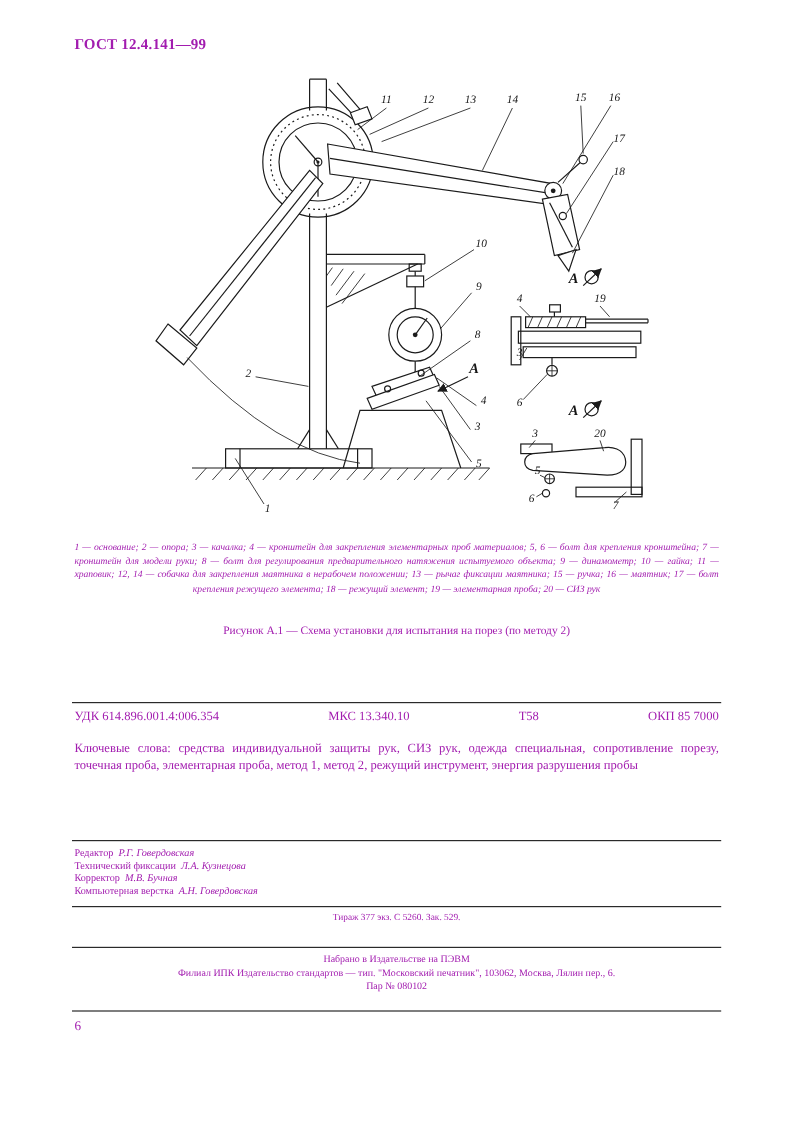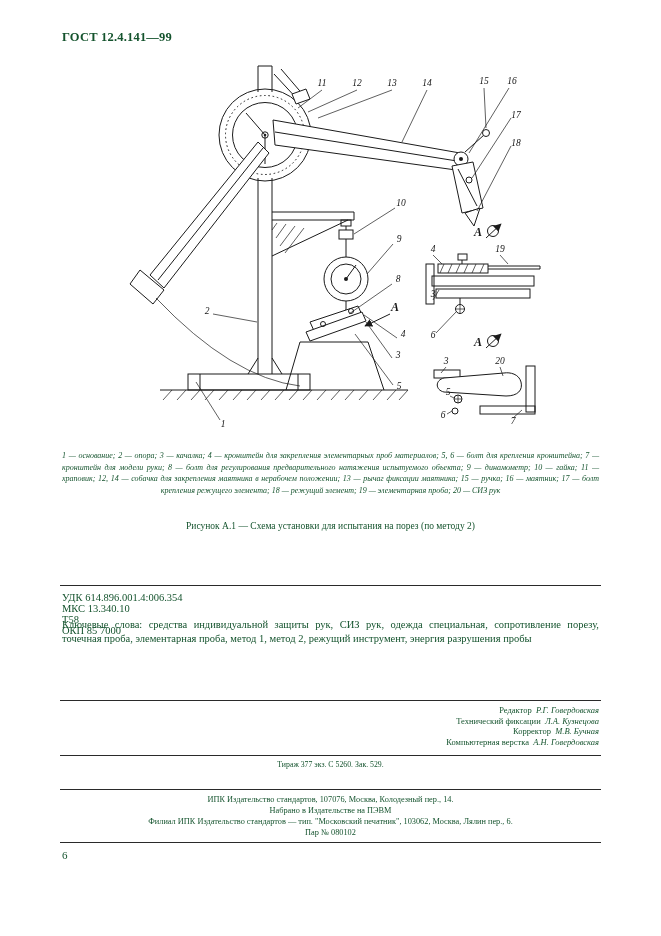--- a/index.html
+++ b/index.html
@@ -1,33 +1,33 @@
 <!DOCTYPE html>
 <html><head>
 <meta charset="utf-8">
 <style>
   html,body{margin:0;padding:0;background:#9a9a9a;}
   .page{position:relative;width:661px;height:936px;background:#fff;margin:0 auto;
-        font-family:"Liberation Serif",serif;color:#14532d;overflow:hidden;}
+        font-family:"Liberation Serif",serif;color:#a21caf;overflow:hidden;}
   .doc-header{position:absolute;left:62px;top:30px;font-size:12.5px;font-weight:bold;letter-spacing:.2px;}
   .diagram{position:absolute;left:60px;top:56px;}
   svg line,svg path,svg circle,svg rect,svg polygon{stroke:#1b1b1b;stroke-width:1;fill:none;}
   svg .fw{fill:#fff;}
   svg .fk{fill:#1b1b1b;stroke:none;}
   svg .thin{stroke-width:0.7;}
   svg text{stroke:none;fill:#161616;font-family:"Liberation Serif",serif;}
   .co{font-size:9.5px;font-style:italic;text-anchor:middle;}
   .viewlbl{font-size:12px;font-style:italic;font-weight:bold;}
   .legend{position:absolute;left:62px;top:450px;width:537px;font-size:8px;line-height:11.5px;
           text-align:justify;text-align-last:center;font-style:italic;}
   .caption{position:absolute;left:62px;top:521px;width:537px;text-align:center;font-size:9.5px;}
   .rule{position:absolute;left:60px;width:541px;border-top:1px solid #2a2a2a;height:0;}
-  .codes{position:absolute;left:62px;top:592px;width:537px;display:flex;justify-content:space-between;font-size:10.5px;flex-direction:column;}
+  .codes{position:absolute;left:62px;top:592px;width:537px;display:flex;justify-content:space-between;font-size:10.5px;}
   .keywords{position:absolute;left:62px;top:618px;width:537px;font-size:10.5px;line-height:13.5px;text-align:justify;}
-  .credits{position:absolute;left:62px;top:705px;width:537px;text-align:right;font-size:8.5px;line-height:10.5px;}
+  .credits{position:absolute;left:62px;top:705px;width:537px;text-align:left;font-size:8.5px;line-height:10.5px;}
   .credits .name{font-style:italic;}
   .imprint{position:absolute;left:62px;top:760px;width:537px;text-align:center;font-size:7.8px;line-height:10px;}
   .publisher{position:absolute;left:62px;top:794px;width:537px;text-align:center;font-size:8.3px;line-height:11px;}
   .pageno{position:absolute;left:62px;top:849px;font-size:11px;}
 </style>
 </head>
 <body>
 
 <div class="page">
 
@@ -236,21 +236,20 @@
 
   <div class="rule" style="top:755px"></div>
 
   <div class="imprint">
     <div>Тираж 377 экз.  С 5260.  Зак. 529.</div>
   </div>
 
   <div class="rule" style="top:789px"></div>
 
   <div class="publisher">
-    <div>ИПК Издательство стандартов, 107076, Москва, Колодезный пер., 14.</div>
     <div>Набрано в Издательстве на ПЭВМ</div>
     <div>Филиал ИПК Издательство стандартов — тип. "Московский печатник", 103062, Москва, Лялин пер., 6.</div>
     <div>Пар № 080102</div>
   </div>
 
   <div class="rule" style="top:842px"></div>
 
   <div class="pageno">6</div>
 
 </div>

